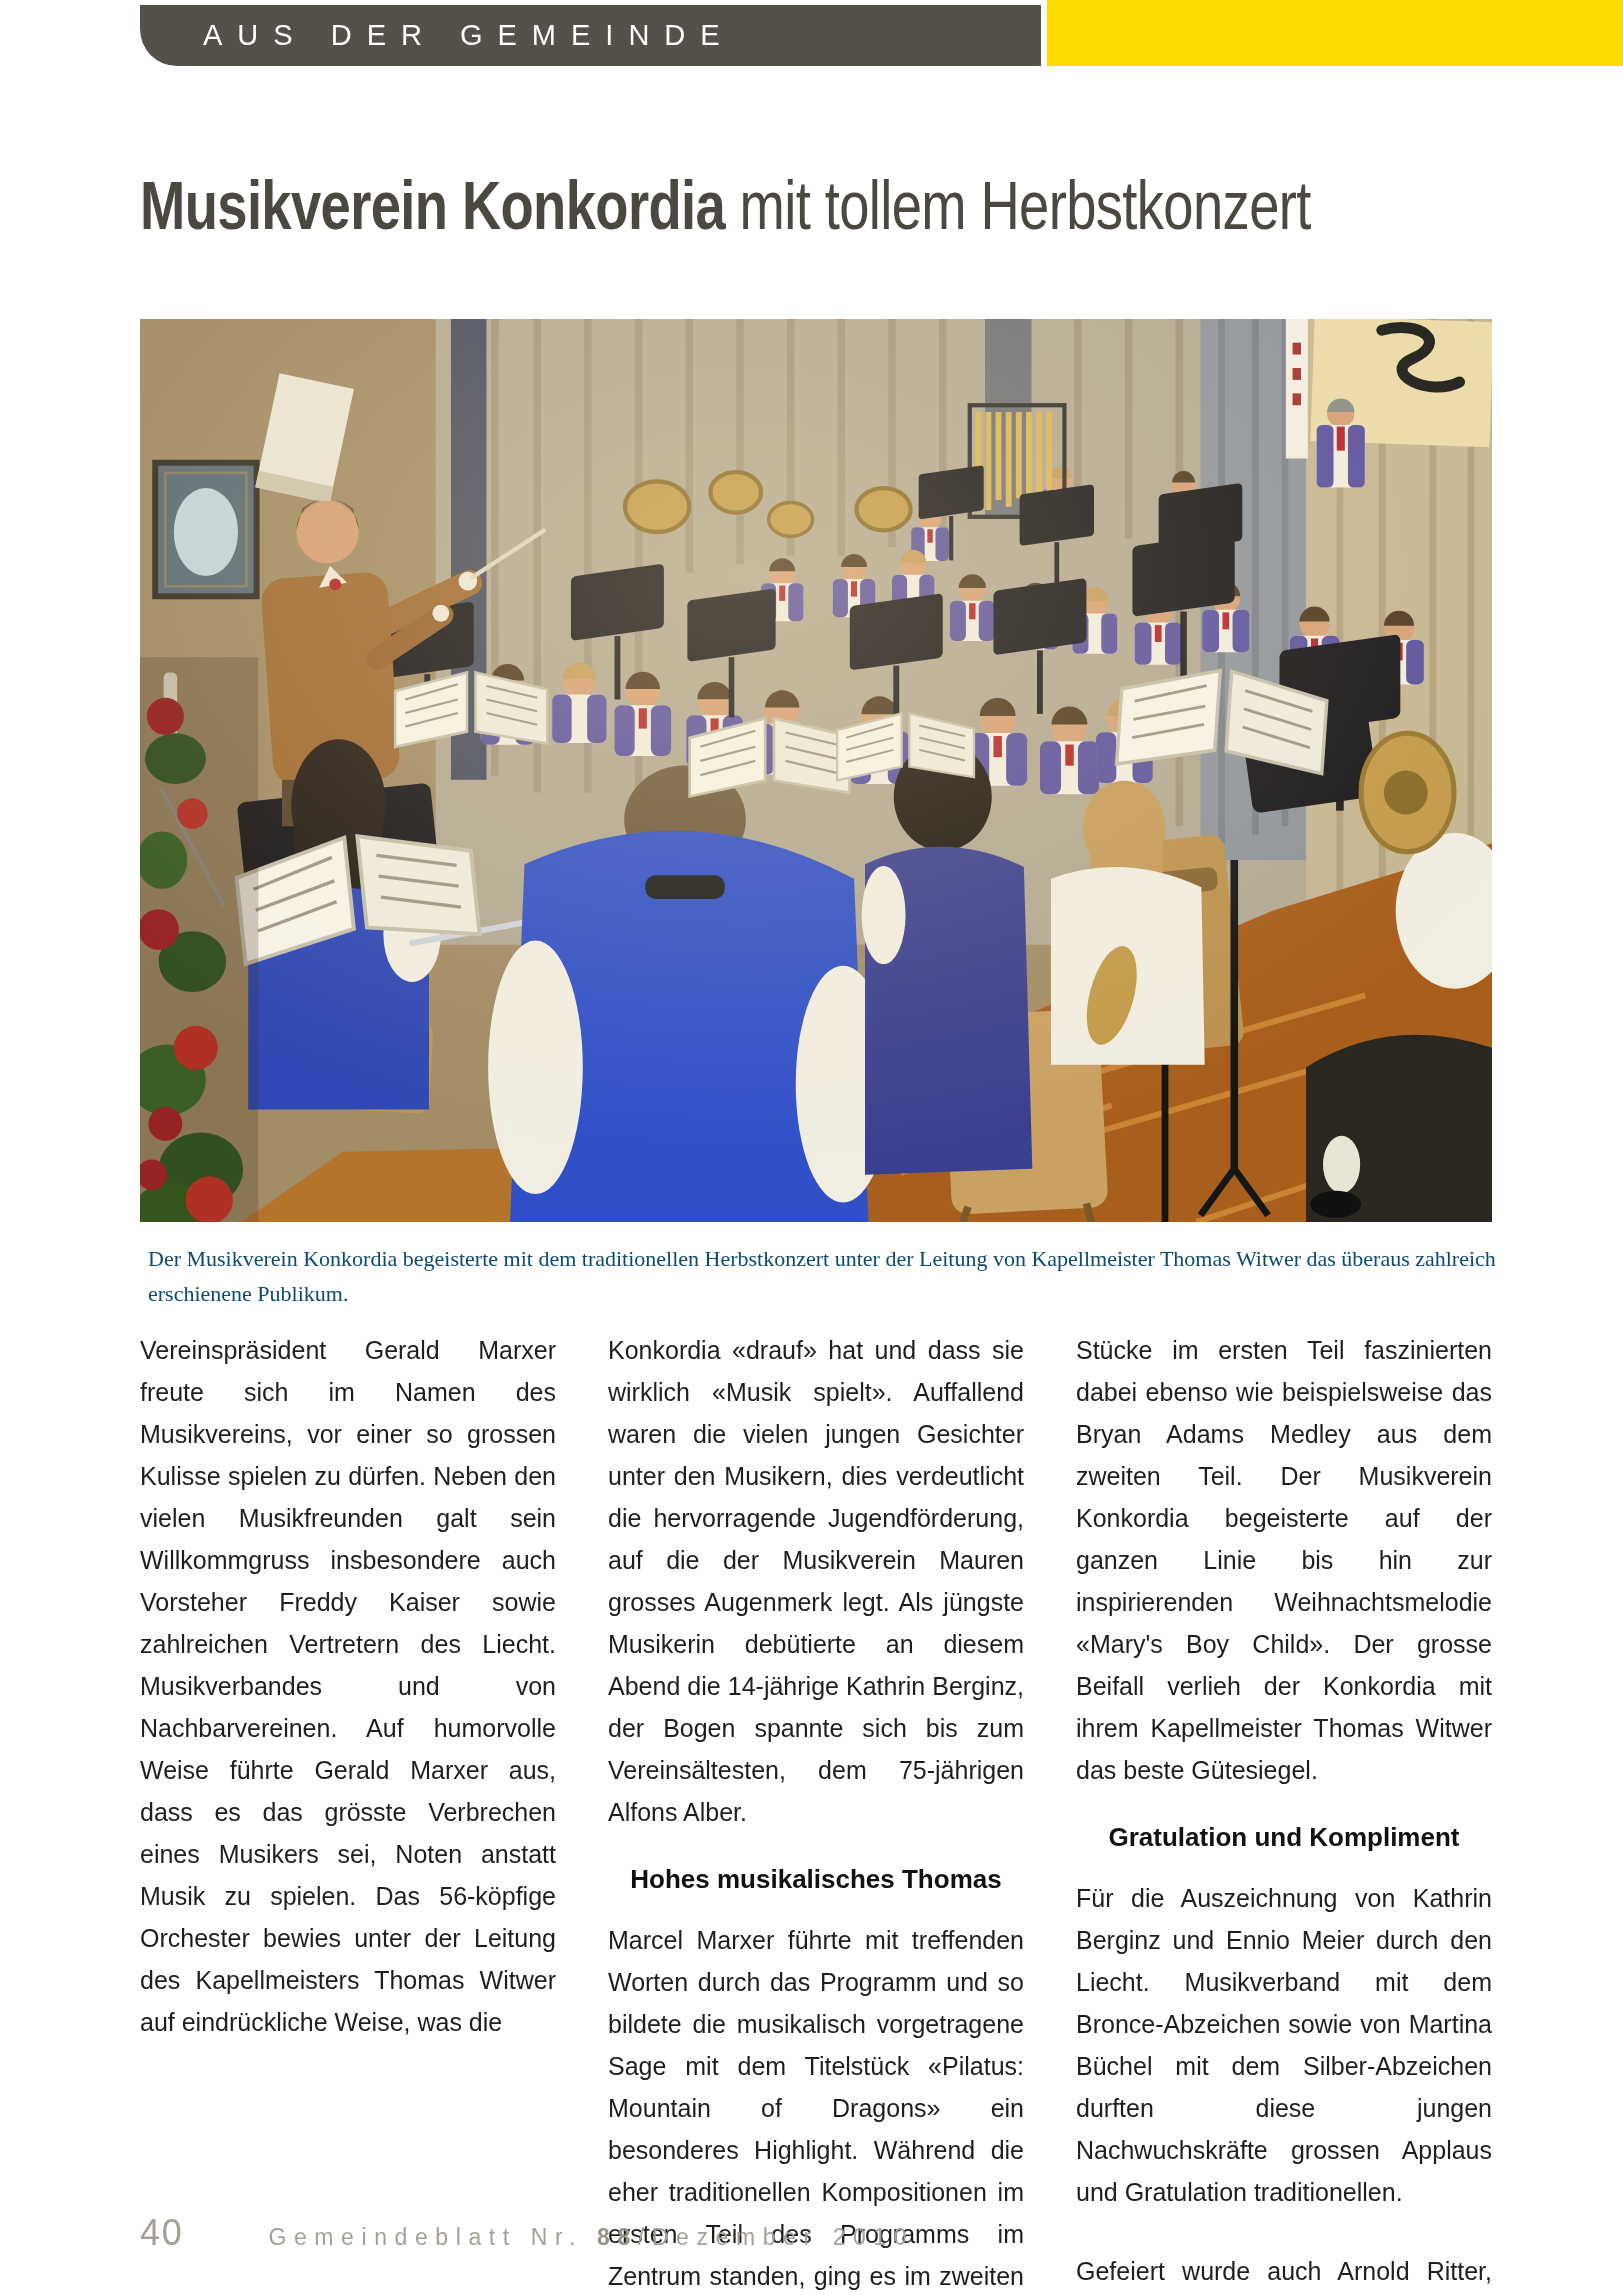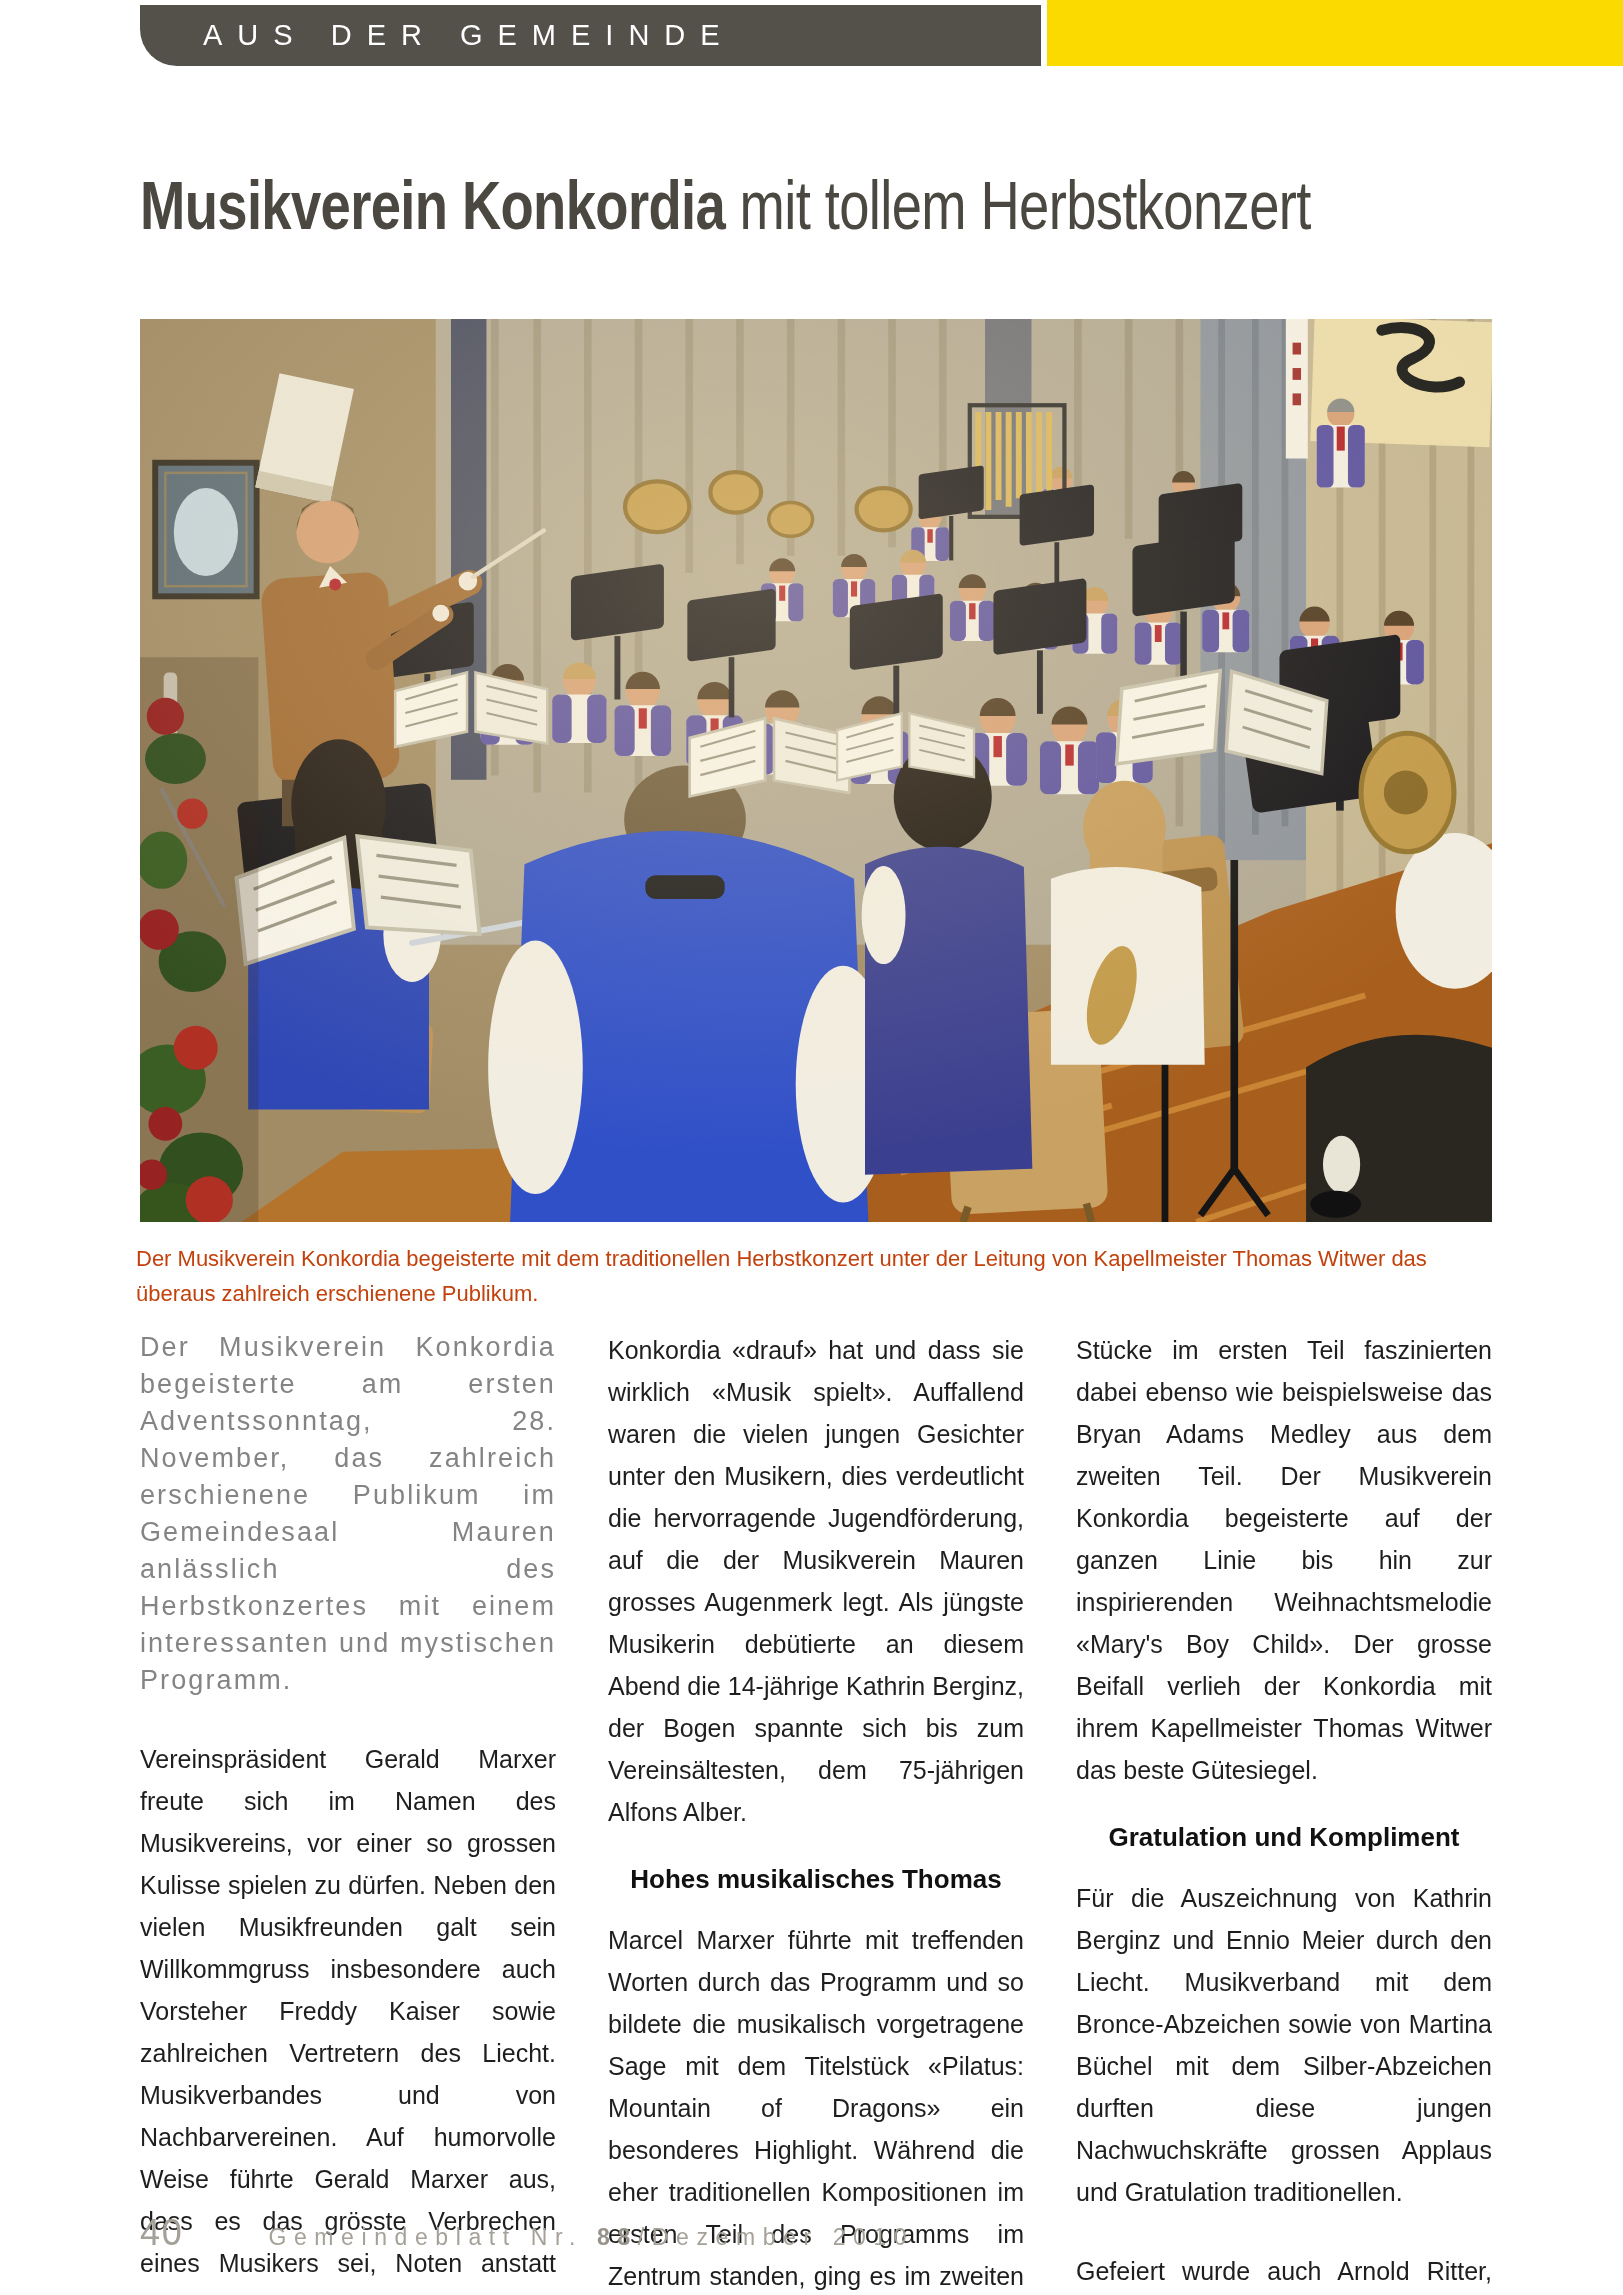--- a/index.html
+++ b/index.html
@@ -28,22 +28,22 @@
   }
   .title .tb{font-weight:bold;}
   
   .photo{
     position:absolute;left:140px;top:319px;width:1352px;height:903px;overflow:hidden;
     background:#a8916b;
   }
   .photo svg{display:block;width:100%;height:100%;}
   
   .caption{
-    position:absolute;left:136px;top:1241px;width:1352px;margin:0;
-    font-size:22px;line-height:35px;color:#c2410c;
+    position:absolute;left:148px;top:1241px;width:1352px;margin:0;
+    font-size:22px;line-height:35px;color:#0c4a6e;font-family:Liberation Serif, serif;
   }
   
   .article{
     position:absolute;left:140px;top:1329px;width:1352px;
     display:flex;gap:52px;
   }
   .col{flex:1;min-width:0;}
   .lead{
     margin:0 0 39px 0;font-size:27px;line-height:37px;letter-spacing:2.1px;
     color:#848484;text-align:justify;
@@ -281,21 +281,20 @@
 
       <rect x="0" y="0" width="1600" height="1068" fill="url(#glow)"></rect>
       <rect x="0" y="400" width="140" height="668" fill="#3a2a18" opacity="0.22"></rect>
     </svg>
   </div>
 
   <p class="caption">Der Musikverein Konkordia begeisterte mit dem traditionellen Herbstkonzert unter der Leitung von Kapellmeister Thomas Witwer das überaus zahlreich erschienene Publikum.</p>
 
   <section class="article">
     <div class="col">
-      <p class="lead">Der Musikverein Konkordia begeisterte am ersten Adventssonntag, 28. November, das zahlreich erschienene Publikum im Gemeindesaal Mauren anlässlich des Herbstkonzertes mit einem interessanten und mystischen Programm.</p>
       <p class="body-p">Vereinspräsident Gerald Marxer freute sich im Namen des Musikvereins, vor einer so grossen Kulisse spielen zu dürfen. Neben den vielen Musikfreunden galt sein Willkommgruss insbesondere auch Vorsteher Freddy Kaiser sowie zahlreichen Vertretern des Liecht. Musikverbandes und von Nachbarvereinen. Auf humorvolle Weise führte Gerald Marxer aus, dass es das grösste Verbrechen eines Musikers sei, Noten anstatt Musik zu spielen. Das 56-köpfige Orchester bewies unter der Leitung des Kapellmeisters Thomas Witwer auf eindrückliche Weise, was die</p>
     </div>
     <div class="col">
       <p class="body-p">Konkordia «drauf» hat und dass sie wirklich «Musik spielt». Auffallend waren die vielen jungen Gesichter unter den Musikern, dies verdeutlicht die hervorragende Jugendförderung, auf die der Musikverein Mauren grosses Augenmerk legt. Als jüngste Musikerin debütierte an diesem Abend die 14-jährige Kathrin Berginz, der Bogen spannte sich bis zum Vereinsältesten, dem 75-jährigen Alfons Alber.</p>
       <h3 class="subhead">Hohes musikalisches Thomas</h3>
       <p class="body-p">Marcel Marxer führte mit treffenden Worten durch das Programm und so bildete die musikalisch vorgetragene Sage mit dem Titelstück «Pilatus: Mountain of Dragons» ein besonderes Highlight. Während die eher traditionellen Kompositionen im ersten Teil des Programms im Zentrum standen, ging es im zweiten Teil flott und modern zu und her. Von der Renaissance und mystischen Geschichten geprägte</p>
     </div>
     <div class="col">
       <p class="body-p">Stücke im ersten Teil faszinierten dabei ebenso wie beispielsweise das Bryan Adams Medley aus dem zweiten Teil. Der Musikverein Konkordia begeisterte auf der ganzen Linie bis hin zur inspirierenden Weihnachtsmelodie «Mary's Boy Child». Der grosse Beifall verlieh der Konkordia mit ihrem Kapellmeister Thomas Witwer das beste Gütesiegel.</p>
       <h3 class="subhead">Gratulation und Kompliment</h3>

